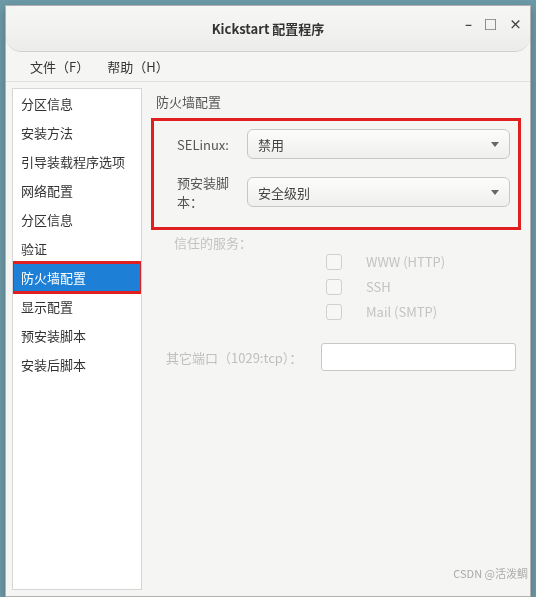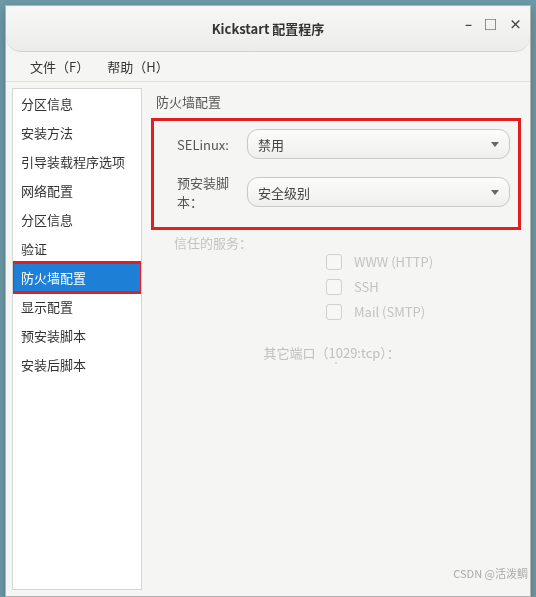--- a/index.html
+++ b/index.html
@@ -12,28 +12,28 @@
   .menubar span { cursor: pointer; }
   .body { flex: 1; display: flex; min-height: 0;}
   .sidebar { width: 130px; background: #fff; border: 1px solid #d6d6d4; margin: 6px 4px 6px 6px; overflow: hidden;}
   .sidebar-item { padding: 5px 8px; font-size: 13px; color: #333; white-space: nowrap; cursor: pointer;}
   .sidebar-item.selected { background: #1e7fd6; color: #fff;}
   .hl-red { outline: 3px solid #e02020; outline-offset: -1px;}
   .main { flex: 1; padding: 10px 14px 10px 10px; font-size: 13px; color: #555; position: relative;}
   .section-title { color: #555; margin-bottom: 12px;}
   .form-row { display: flex; align-items: center; margin-bottom: 14px;}
   .form-row .lbl { width: 70px; color: #555;}
-  .combo { flex: 1; height: 30px; background: linear-gradient(#fcfcfb,#efefed); border: 1px solid #c8c8c6; border-radius: 11px; display: flex; align-items: center; padding: 0 10px; color: #444; position: relative;}
+  .combo { flex: 1; height: 30px; background: linear-gradient(#fcfcfb,#efefed); border: 1px solid #c8c8c6; border-radius: 6px; display: flex; align-items: center; padding: 0 10px; color: #444; position: relative;}
   .combo::after { content: ""; position: absolute; right: 10px; top: 12px; border-left: 4px solid transparent; border-right: 4px solid transparent; border-top: 5px solid #666;}
   .hl-box { outline: 3px solid #e02020; padding: 8px 8px 2px 23px; margin: -2px -2px 4px -2px;}
   .ghost-label { color: #c3c3c1; margin: 6px 0 6px 18px;}
   .services { margin-left: 170px; margin-top: -6px;}
-  .svc { display: flex; align-items: center; gap: 12px; color: #c3c3c1; margin-bottom: 6px;}
+  .svc { display: flex; align-items: center; gap: 24px; color: #c3c3c1; margin-bottom: 6px;}
   .cb { width: 16px; height: 16px; border: 1px solid #d0d0ce; border-radius: 3px; background: #f7f7f5;}
-  .ports-row { display: flex; align-items: center; margin-top: 22px; flex-direction: column;}
+  .ports-row { display: flex; align-items: center; margin-top: 22px;}
   .ports-row .lbl2 { color: #bfbfbd; width: 165px; padding-left: 10px;}
   .textbox { flex: 1; height: 28px; background: #fff; border: 1px solid #c8c8c6; border-radius: 3px;}
   .watermark { position: absolute; right: 8px; bottom: 16px; font-size: 11px; color: rgba(120,120,120,.6);}
 </style>
 </head>
 <body>
 
 <div class="window">
   <div class="titlebar">
     <span>Kickstart 配置程序</span>

